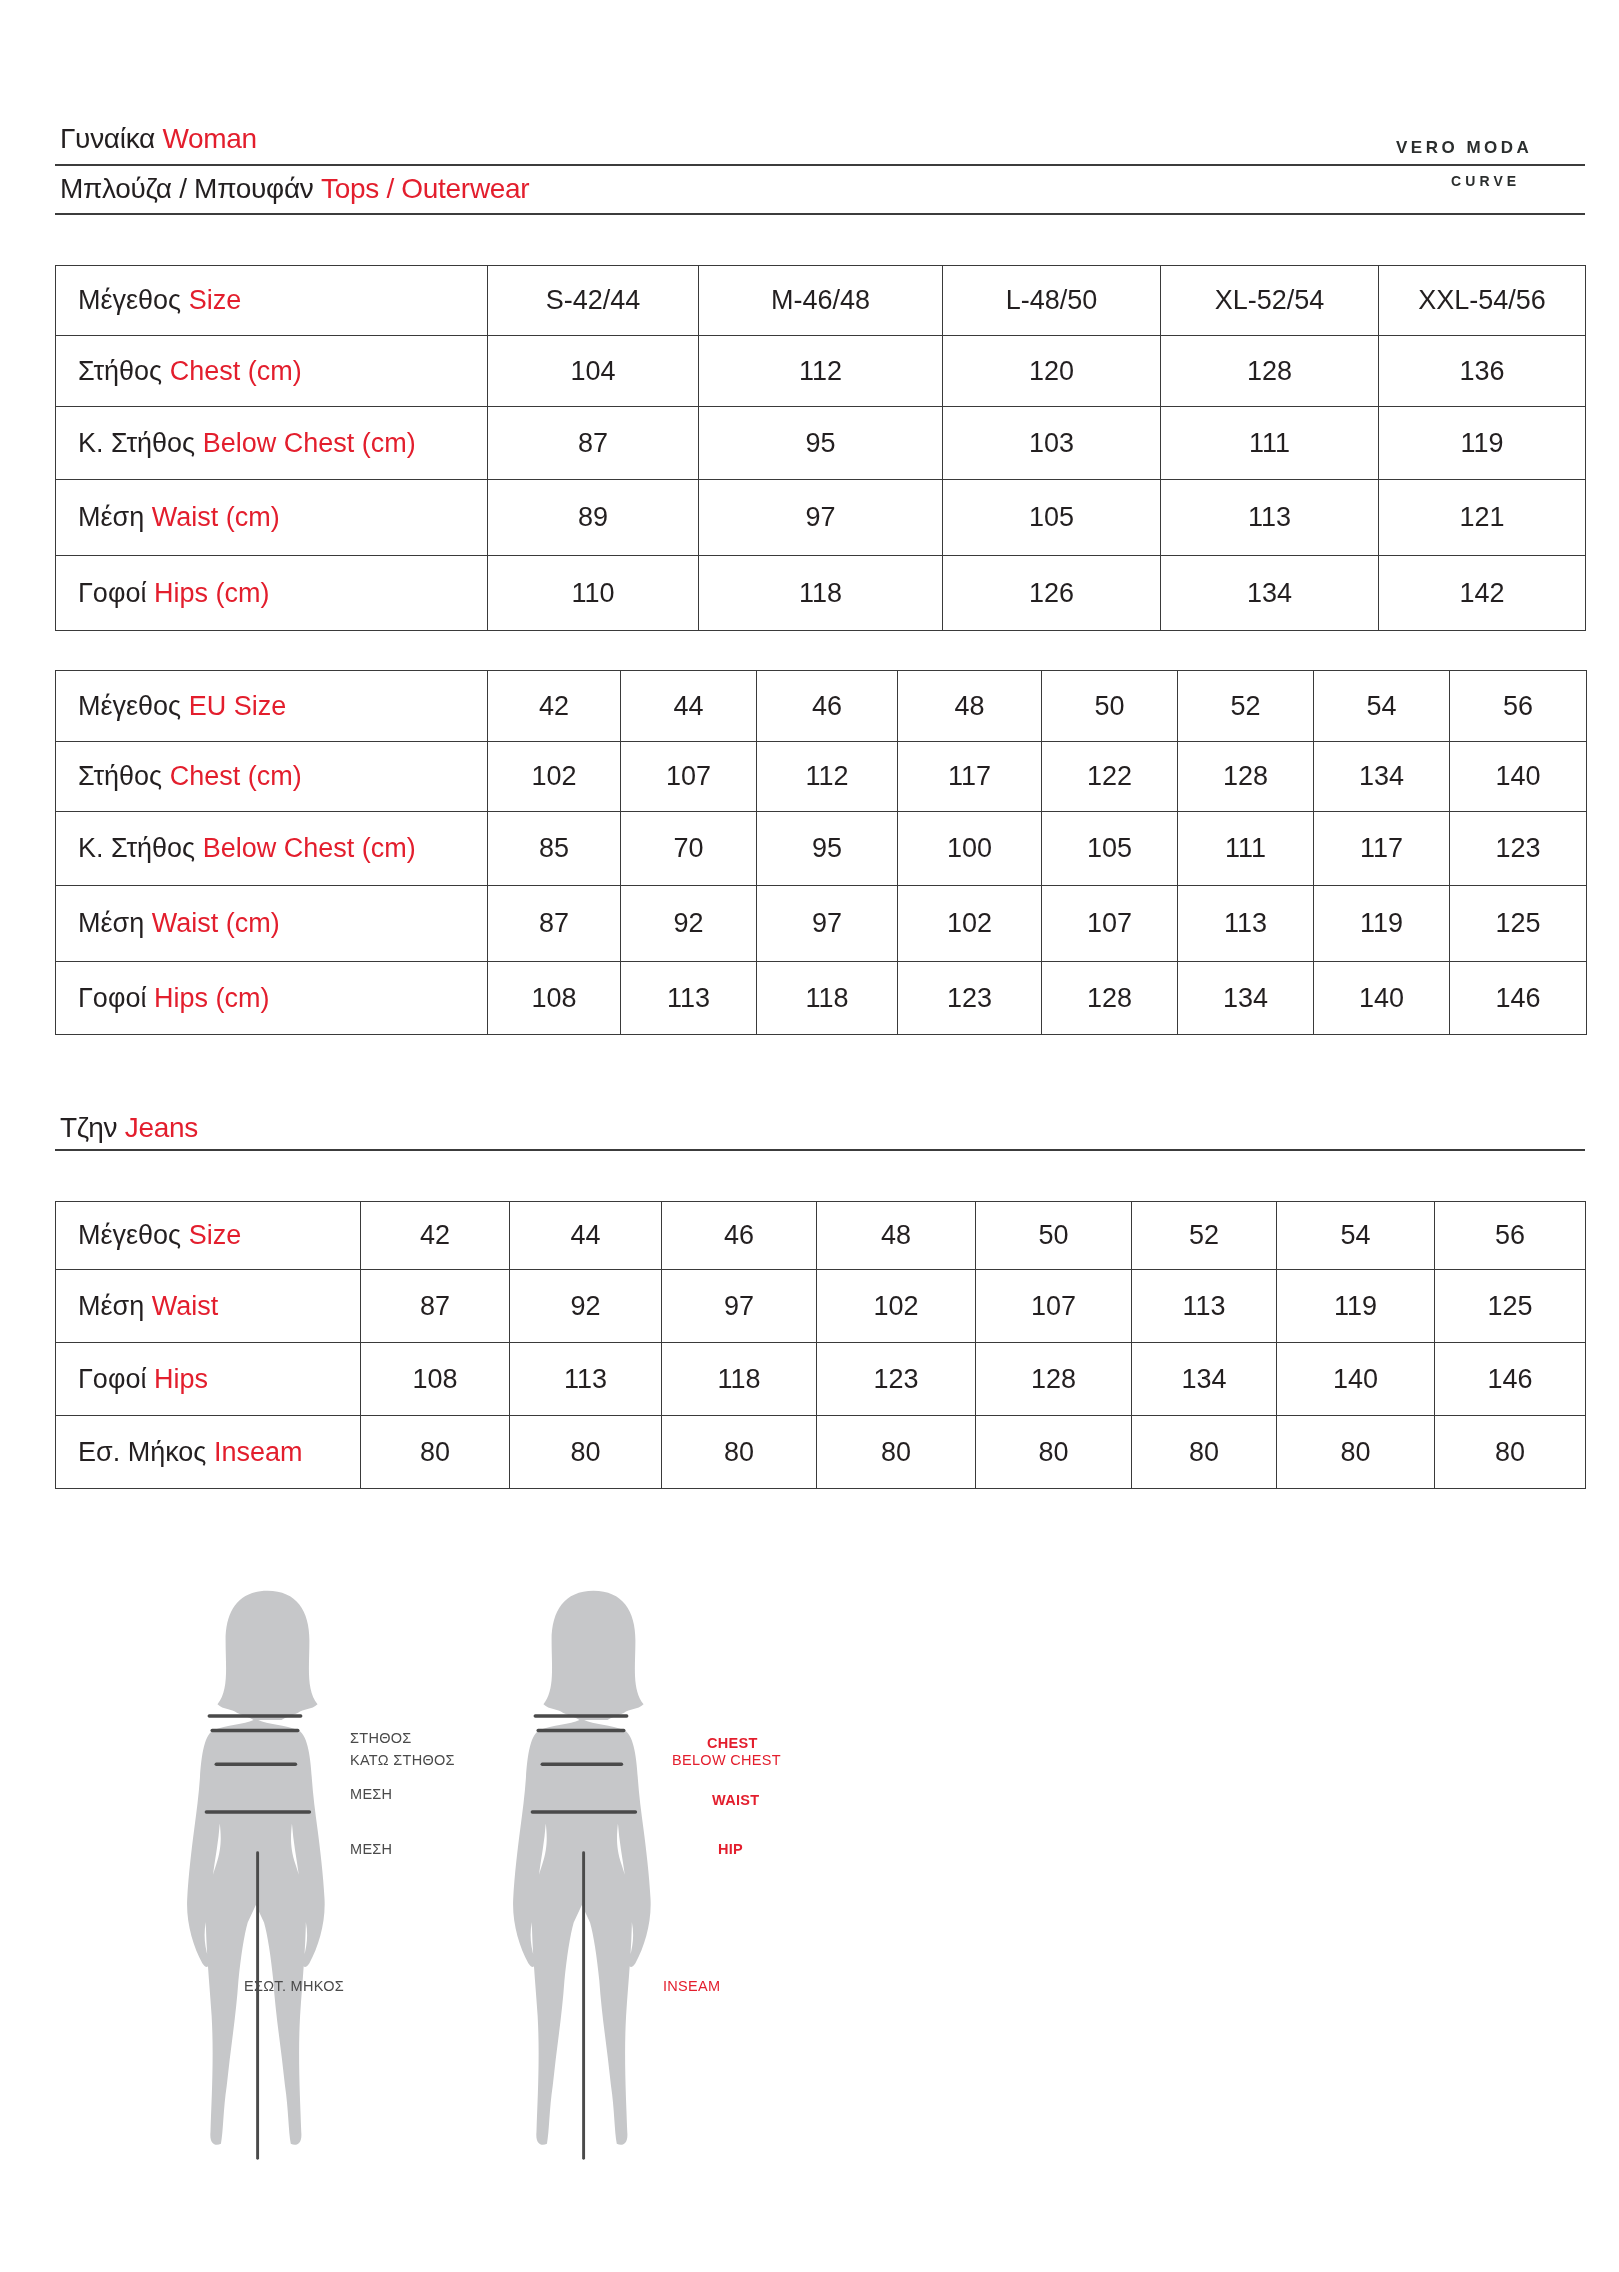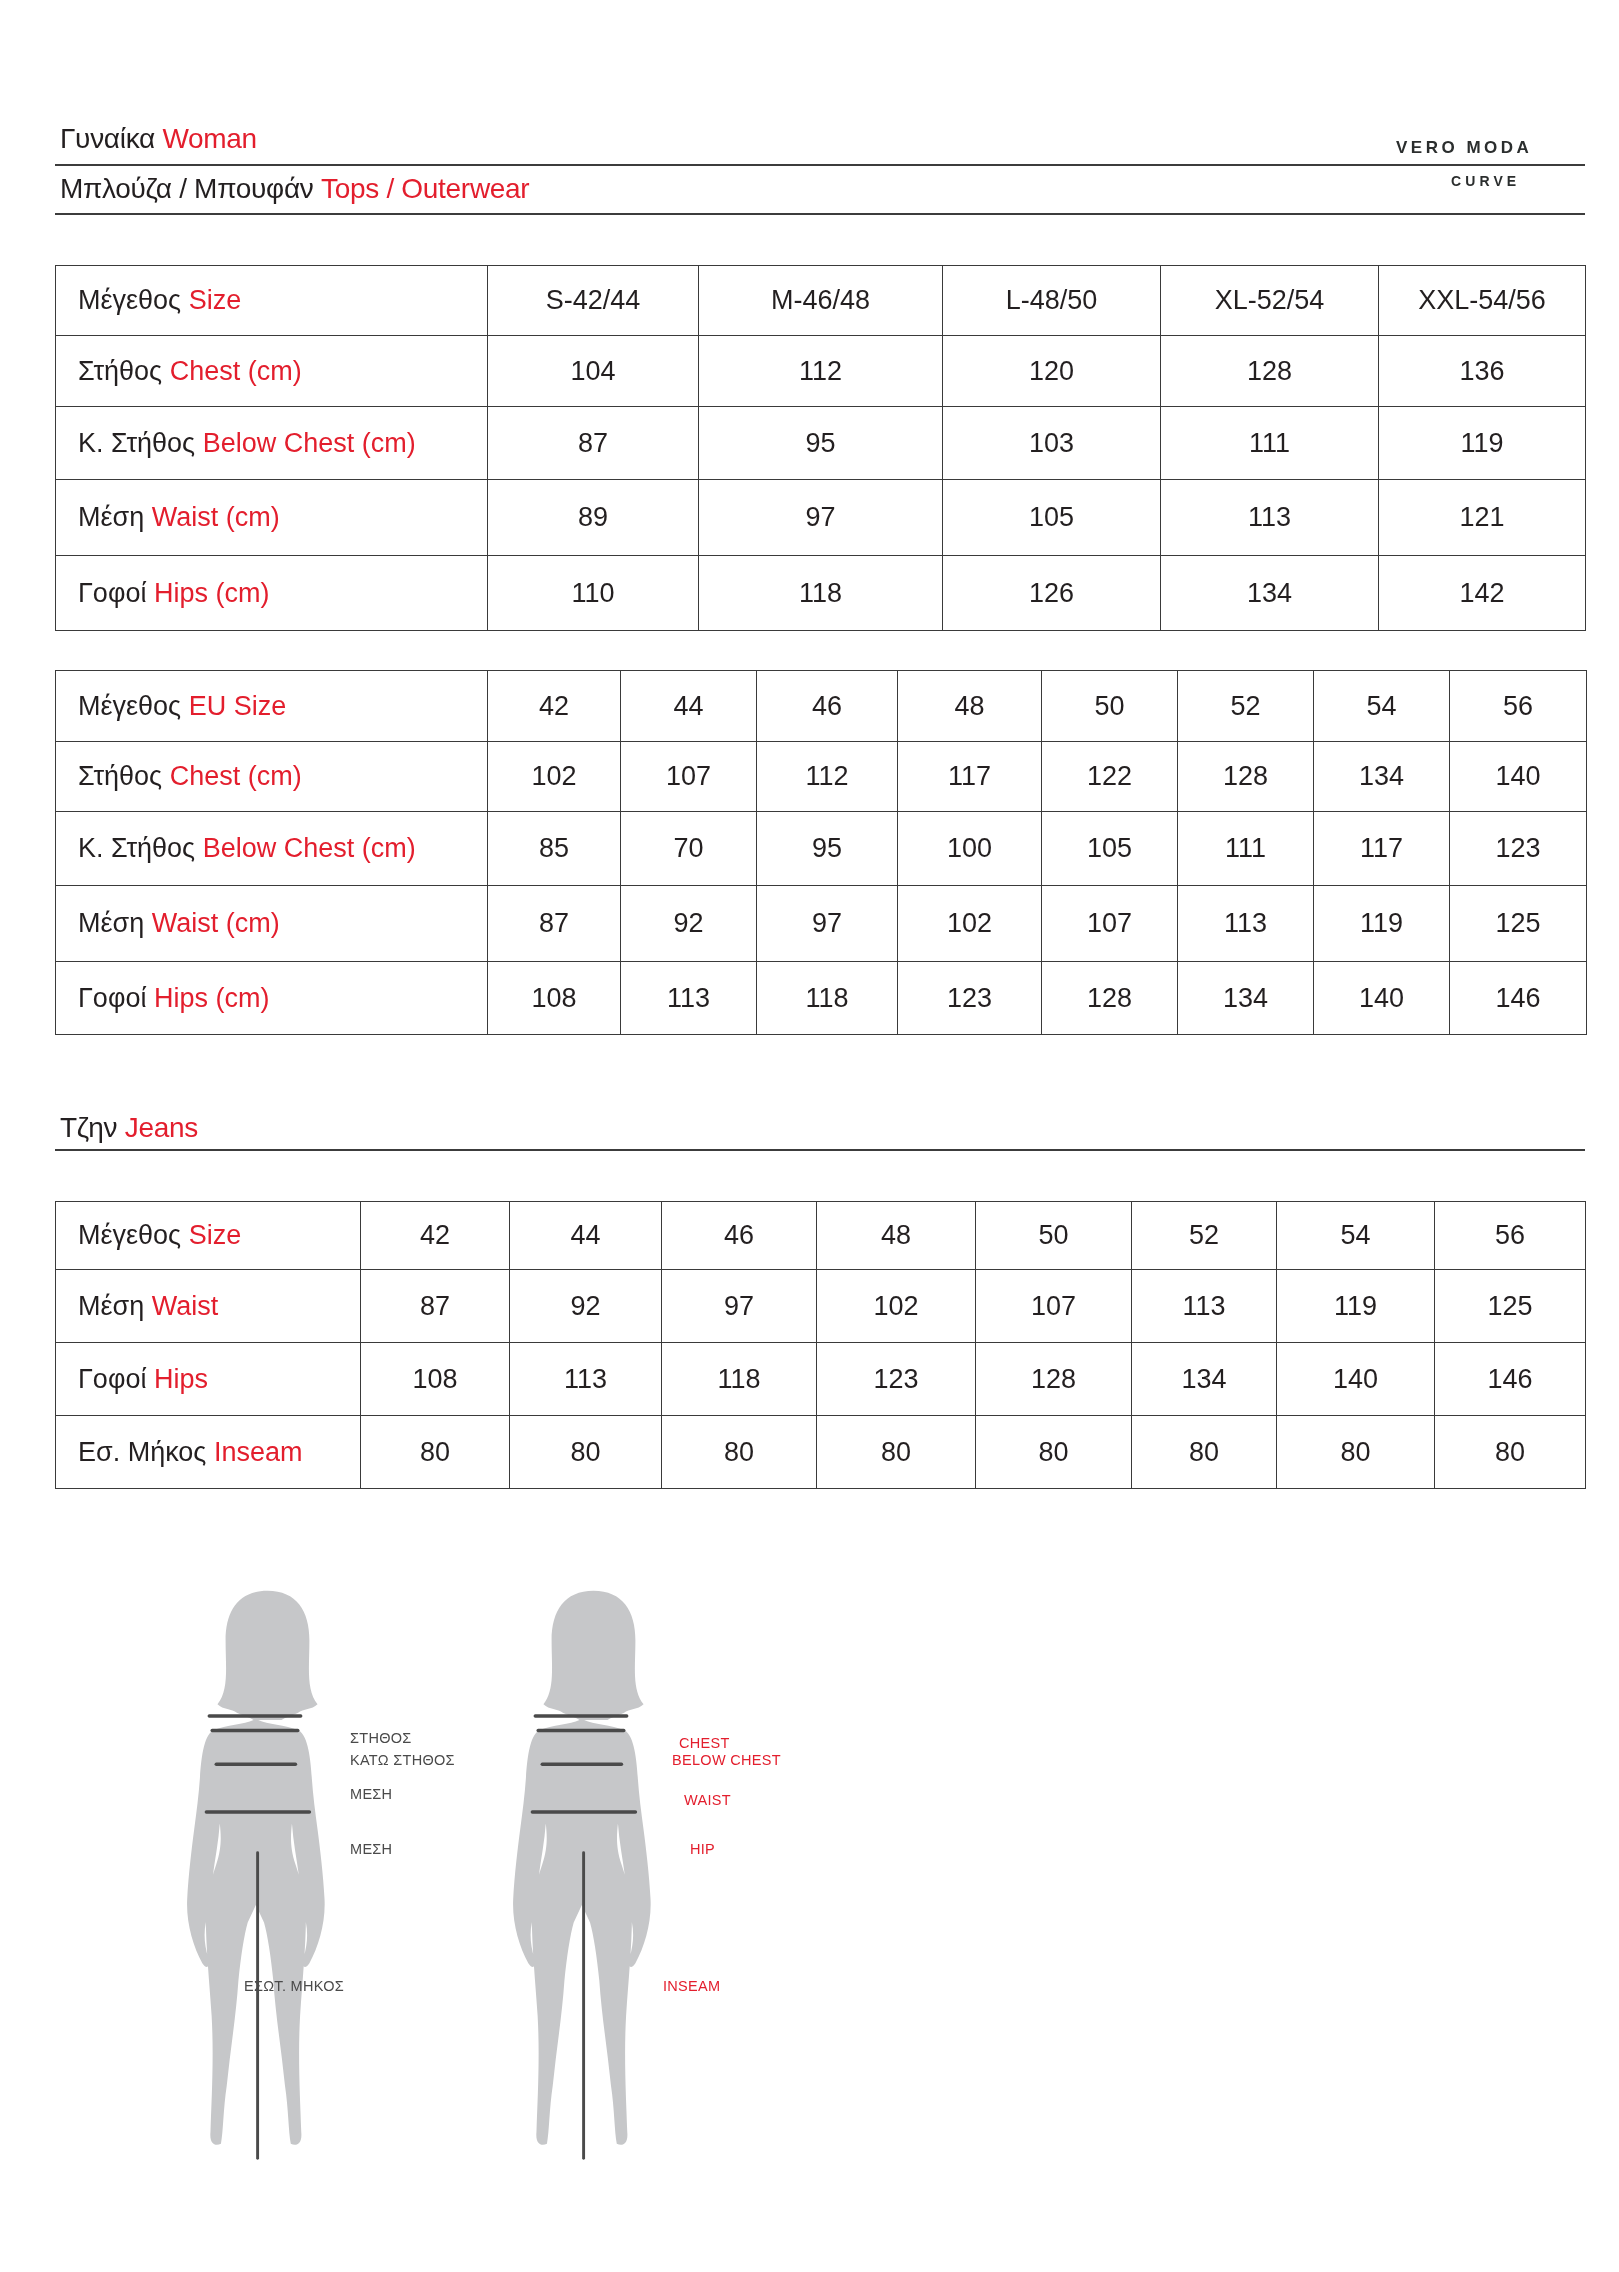--- a/index.html
+++ b/index.html
@@ -11,21 +11,21 @@
   .rule { position: absolute; left: 55px; height: 1.7px; background: #3c3c3c; }
   .logo-main { position: absolute; left: 1396px; top: 138px; font-size: 17px; font-weight: bold; letter-spacing: 3.5px; color: #2b2e2e; white-space: nowrap; text-align: right; }
   .logo-sub { position: absolute; left: 1451px; top: 173px; font-size: 14px; font-weight: bold; letter-spacing: 4.1px; color: #2b2e2e; white-space: nowrap; text-align: right; }
 
   table.size { position: absolute; left: 55px; border-collapse: collapse; table-layout: fixed; border-radius: 20px; }
   table.size td { border: 1.7px solid #3a3a3a; font-size: 27px; text-align: center; vertical-align: middle; padding: 0; white-space: nowrap; }
   table.size td.label { text-align: left; padding-left: 22px; }
 
   .fig-label { position: absolute; font-size: 14.5px; white-space: nowrap; color: #4a4a4a; letter-spacing: 0.3px; }
   .fig-label.en { color: #e31e2d; }
-  .fig-label.bold { font-weight: normal; }
+  .fig-label.bold { font-weight: bold; margin-left: 28px; }
 </style>
 </head>
 <body>
 
 <div class="heading" style="top:123px;">
   <span>Γυναίκα</span>
   <span class="red">Woman</span>
 </div>
 <div class="rule" style="top:164px; width:1530px;"></div>
 

